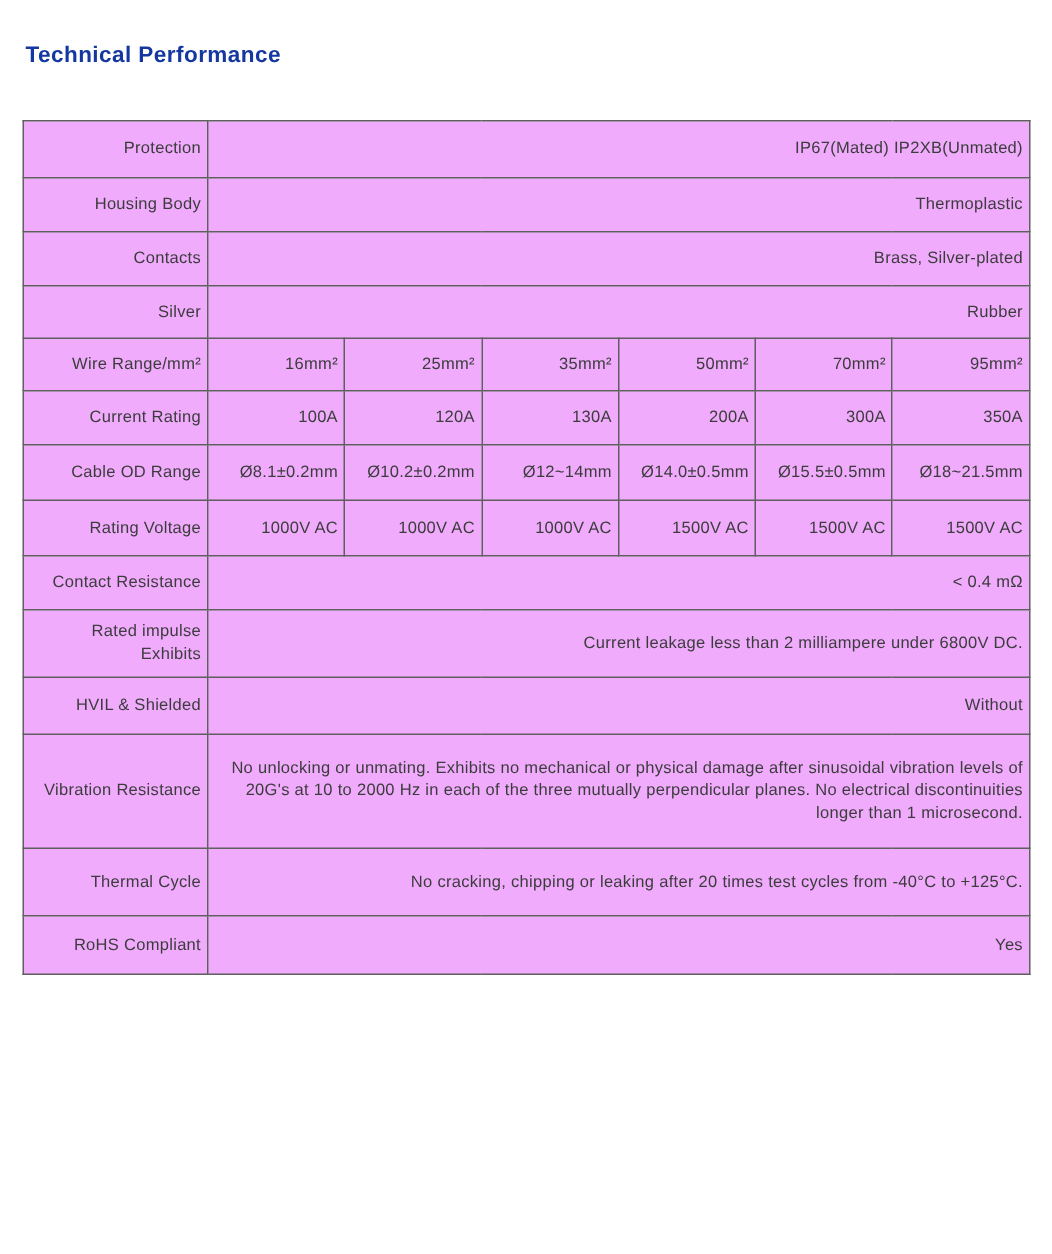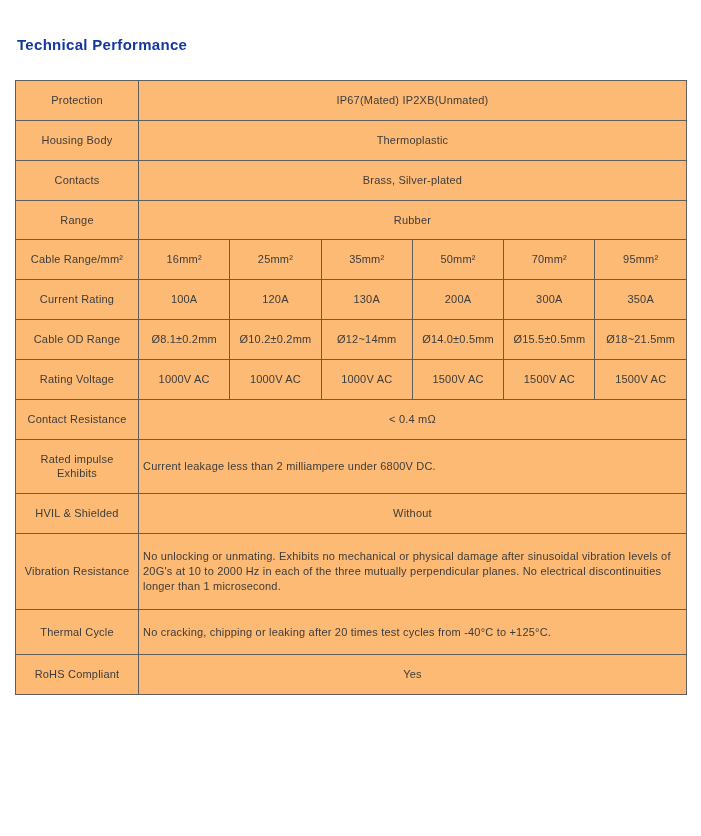--- a/index.html
+++ b/index.html
@@ -12,21 +12,21 @@
   .page {
     position: relative;
     width: 701px;
     height: 836px;
     background: #ffffff;
     overflow: hidden;
   }
   .page-title {
     position: absolute;
     left: 17px;
-    top: 36px;
+    top: 28px;
     font-size: 15px;
     font-weight: bold;
     letter-spacing: 0.3px;
     color: #1538a0;
   }
   .spec-table-wrap {
     position: absolute;
     left: 15px;
     top: 80px;
     width: 671px;
@@ -35,23 +35,24 @@
     width: 671px;
     border-collapse: collapse;
     table-layout: fixed;
   }
   table.spec td {
     border: 1px solid #5f5f5f;
     font-size: 11px;
     line-height: 1.35;
     color: #3c3c3c;
     vertical-align: middle;
-    padding: 12px 4px;
+    padding: 0 4px;
     letter-spacing: 0.2px;
-    background: #fdba74;
+    background: #f0abfc;
+    text-align: right;
   }
   td.lbl {
     text-align: center;
     padding-left: 16px;
     padding-right: 3px;
   }
   td.lbl.nw { white-space: nowrap; }
   td.val-c { text-align: center; }
   td.val-l {
     text-align: left;
@@ -86,25 +87,25 @@
         </tr>
         <tr style="height:36px">
           <td class="lbl nw">Housing Body</td>
           <td class="val-c" colspan="6">Thermoplastic</td>
         </tr>
         <tr style="height:36px">
           <td class="lbl nw">Contacts</td>
           <td class="val-c" colspan="6">Brass, Silver-plated</td>
         </tr>
         <tr style="height:35px">
-          <td class="lbl nw">Range</td>
+          <td class="lbl nw">Silver</td>
           <td class="val-c" colspan="6">Rubber</td>
         </tr>
         <tr style="height:35px">
-          <td class="lbl nw">Cable Range/mm²</td>
+          <td class="lbl nw">Wire Range/mm²</td>
           <td class="cell">16mm²</td>
           <td class="cell">25mm²</td>
           <td class="cell">35mm²</td>
           <td class="cell">50mm²</td>
           <td class="cell">70mm²</td>
           <td class="cell">95mm²</td>
         </tr>
         <tr style="height:36px">
           <td class="lbl nw">Current Rating</td>
           <td class="cell">100A</td>

